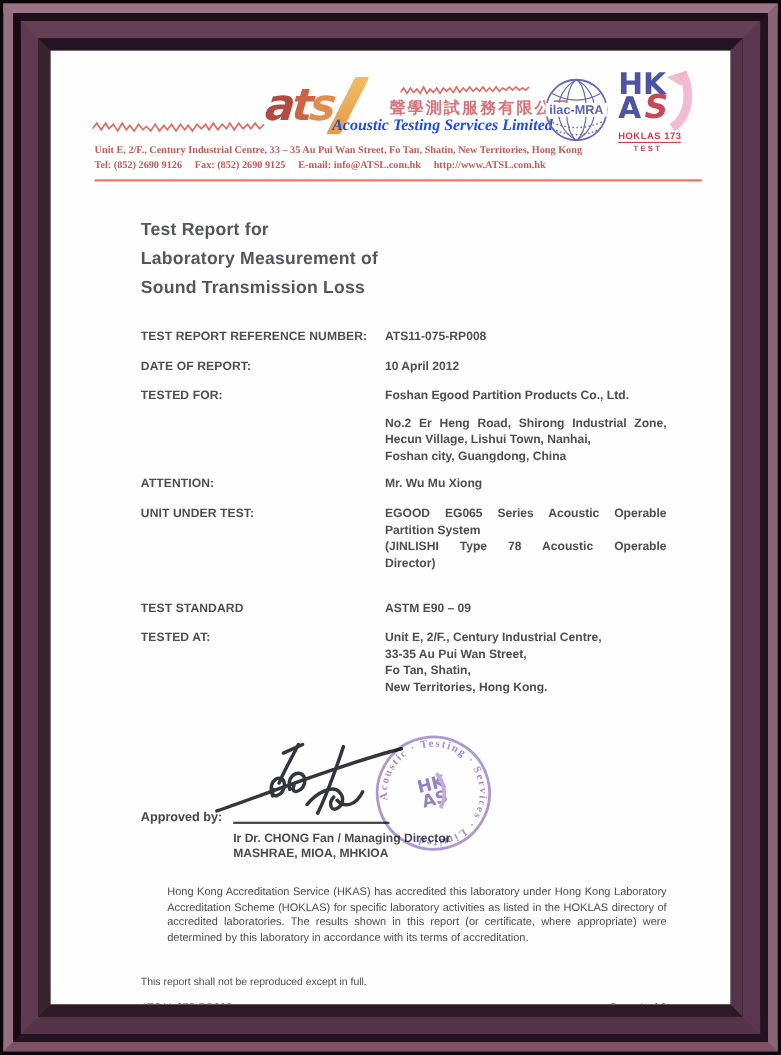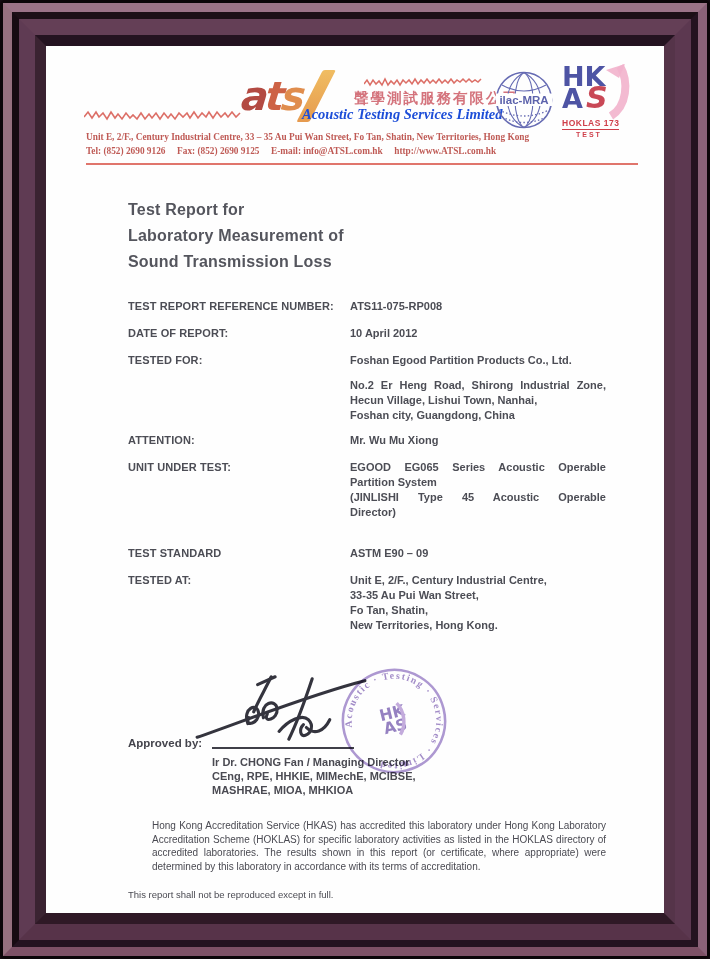--- a/index.html
+++ b/index.html
@@ -57,21 +57,21 @@
   .sig-wrap{position:relative;height:60px;margin-top:58px;}
   .approved{position:absolute;left:0;bottom:2px;font-size:11.5px;font-weight:600;color:#44444c;text-align:center;}
   .sig-line{position:absolute;left:84px;bottom:2px;width:142px;height:2px;background:#3f3f48;}
   .sig-svg{position:absolute;left:64px;bottom:4px;width:178px;height:78px;overflow:visible;}
   .stamp{position:absolute;left:212px;bottom:-24px;width:108px;height:108px;mix-blend-mode:multiply;opacity:0.82;}
   .sig-names{margin-left:84px;margin-top:4px;font-size:11px;font-weight:700;line-height:14px;color:#4a4a52;}
 
   
   .fpara{margin-top:22px;font-size:10px;line-height:13.5px;color:#4a4a52;margin-left:24px;}
   .fpara .just{text-align:justify;text-align-last:justify;}
-  .freproduce{margin-top:16px;font-size:9.5px;color:#4a4a52;}
+  .freproduce{margin-top:28px;font-size:9.5px;color:#4a4a52;}
   .frow{margin-top:13px;display:flex;justify-content:space-between;font-size:10px;color:#4a4a52;}
 </style>
 </head>
 <body>
 
 <div class="shot">
 <div class="frame1">
 <div class="frame2">
         <div class="frame3">
           <div class="frame4">
@@ -168,21 +168,21 @@
         <div class="lbl">ATTENTION:</div>
         <div class="val">
                         <div>Mr. Wu Mu Xiong</div>
                       </div>
       </div>
       <div class="row mb-lg">
         <div class="lbl">UNIT UNDER TEST:</div>
         <div class="val">
           <div class="just">EGOOD EG065 Series Acoustic Operable</div>
           <div>Partition System</div>
-          <div class="just">(JINLISHI Type 45 Acoustic Operable</div>
+          <div class="just">(JINLISHI Type 78 Acoustic Operable</div>
           <div>Director)</div>
         </div>
       </div>
       <div class="row">
         <div class="lbl">TEST STANDARD</div>
         <div class="val">
                         <div>ASTM E90 – 09</div>
                       </div>
       </div>
       <div class="row">
@@ -224,21 +224,20 @@
           <g>
             <text x="55" y="52" text-anchor="middle" font-size="16" font-weight="bold" fill="#7f66b5" font-family="DejaVu Sans, sans-serif">HK</text>
             <text x="55" y="66" text-anchor="middle" font-size="16" font-weight="bold" fill="#7f66b5" font-family="DejaVu Sans, sans-serif">AS</text>
             <path d="M62 38 C68 48 66 62 58 70" stroke="#b79ad6" stroke-width="3.5" fill="none"></path>
           </g>
         </g>
       </svg>
     </div>
     <div class="sig-names">
       <div>Ir Dr. CHONG Fan / Managing Director</div>
-      <div>CEng, RPE, HHKIE, MIMechE, MCIBSE,</div>
       <div>MASHRAE, MIOA, MHKIOA</div>
     </div>
 
     <div class="fpara">
       <div class="just">Hong Kong Accreditation Service (HKAS) has accredited this laboratory under Hong Kong Laboratory</div>
       <div class="just">Accreditation Scheme (HOKLAS) for specific laboratory activities as listed in the HOKLAS directory of</div>
       <div class="just">accredited laboratories. The results shown in this report (or certificate, where appropriate) were</div>
       <div>determined by this laboratory in accordance with its terms of accreditation.</div>
     </div>
     <div class="freproduce">This report shall not be reproduced except in full.</div>

